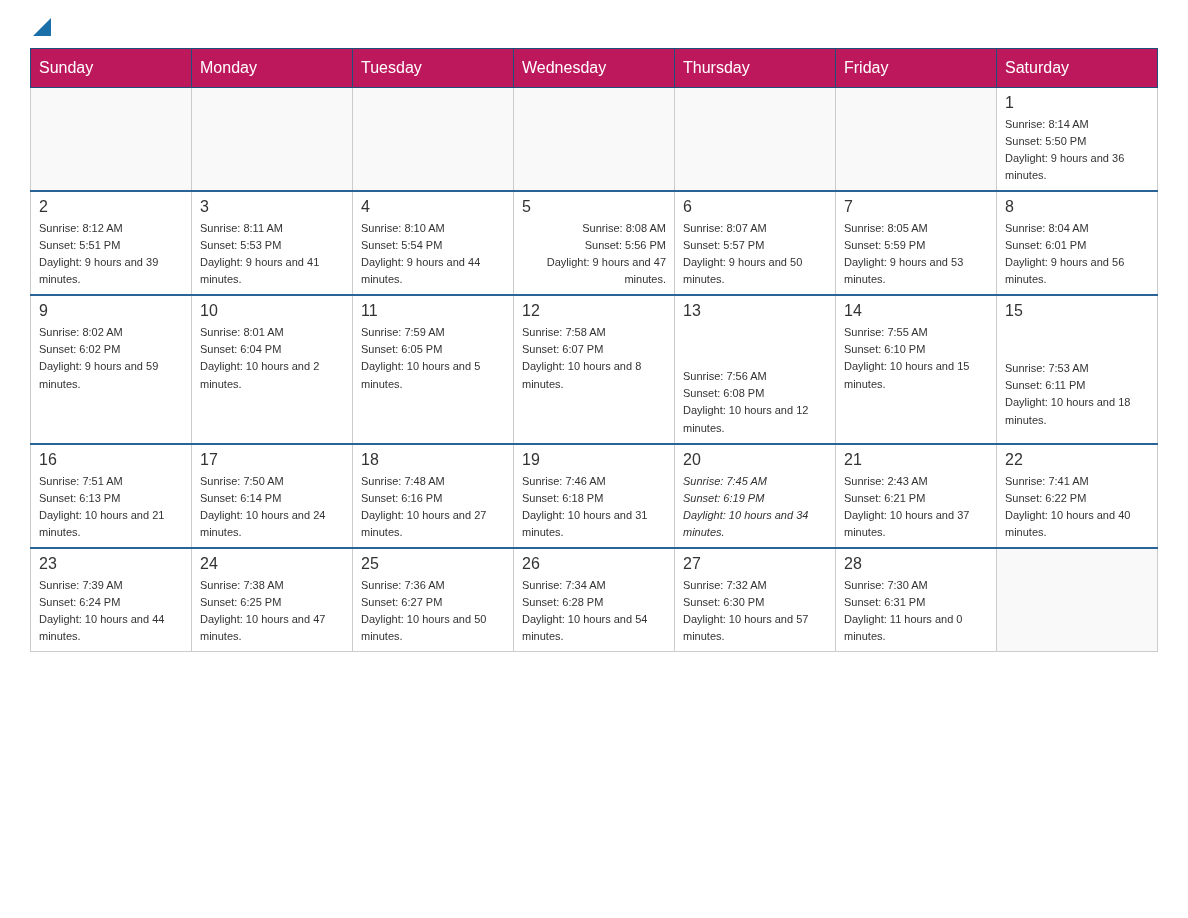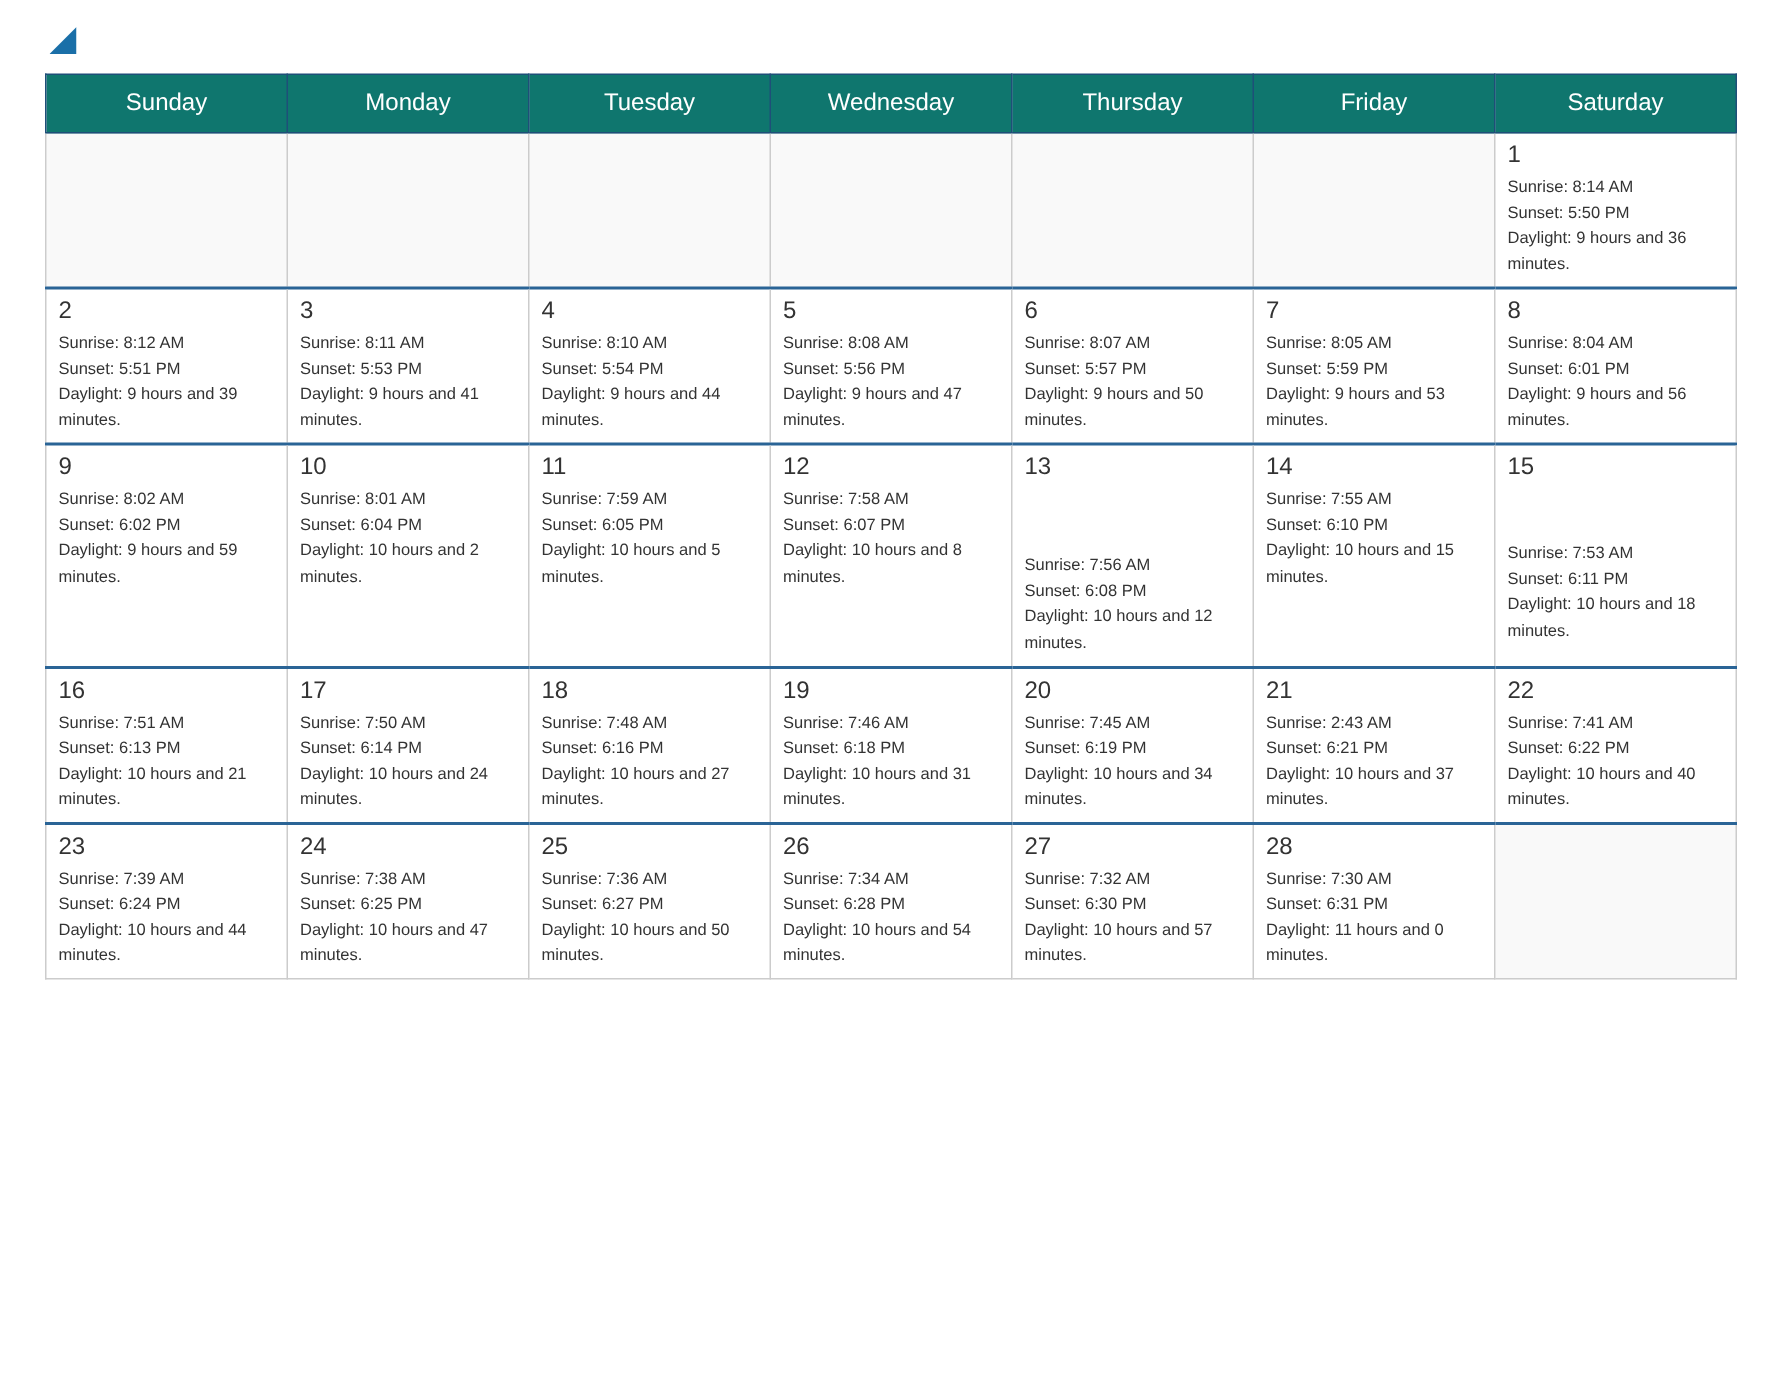--- a/index.html
+++ b/index.html
@@ -34,26 +34,26 @@
       font-size: 22px;
       color: #555;
       margin-top: 4px;
     }
     .calendar {
       width: 100%;
       border-collapse: collapse;
       margin-top: 10px;
     }
     .calendar th {
-      background-color: #0f766e;
+      background-color: #be185d;
       color: #fff;
       font-size: 16px;
       font-weight: normal;
       padding: 10px 8px;
-      text-align: center;
+      text-align: left;
       border: 1px solid #1e4f78;
     }
     .calendar td {
       vertical-align: top;
       padding: 6px 8px;
       border: 1px solid #ccc;
       width: calc(100% / 7);
       min-height: 110px;
       font-size: 13px;
       background: #fff;
@@ -156,21 +156,21 @@
 Daylight: 9 hours and 41 minutes.</div>
         </td>
         <td>
           <span class="day-number">4</span>
           <div class="day-info" style="white-space: pre-line;">Sunrise: 8:10 AM
 Sunset: 5:54 PM
 Daylight: 9 hours and 44 minutes.</div>
         </td>
         <td>
           <span class="day-number">5</span>
-          <div class="day-info" style="white-space: pre-line;">Sunrise: 8:08 AM
+          <div class="day-info" style="white-space: pre-line; text-align: right;">Sunrise: 8:08 AM
 Sunset: 5:56 PM
 Daylight: 9 hours and 47 minutes.</div>
         </td>
         <td>
           <span class="day-number">6</span>
           <div class="day-info" style="white-space: pre-line;">Sunrise: 8:07 AM
 Sunset: 5:57 PM
 Daylight: 9 hours and 50 minutes.</div>
         </td>
         <td>
@@ -250,21 +250,21 @@
 Daylight: 10 hours and 27 minutes.</div>
         </td>
         <td>
           <span class="day-number">19</span>
           <div class="day-info" style="white-space: pre-line;">Sunrise: 7:46 AM
 Sunset: 6:18 PM
 Daylight: 10 hours and 31 minutes.</div>
         </td>
         <td>
           <span class="day-number">20</span>
-          <div class="day-info" style="white-space: pre-line;">Sunrise: 7:45 AM
+          <div class="day-info" style="white-space: pre-line; font-style: italic;">Sunrise: 7:45 AM
 Sunset: 6:19 PM
 Daylight: 10 hours and 34 minutes.</div>
         </td>
         <td>
           <span class="day-number">21</span>
           <div class="day-info" style="white-space: pre-line;">Sunrise: 2:43 AM
 Sunset: 6:21 PM
 Daylight: 10 hours and 37 minutes.</div>
         </td>
         <td>

